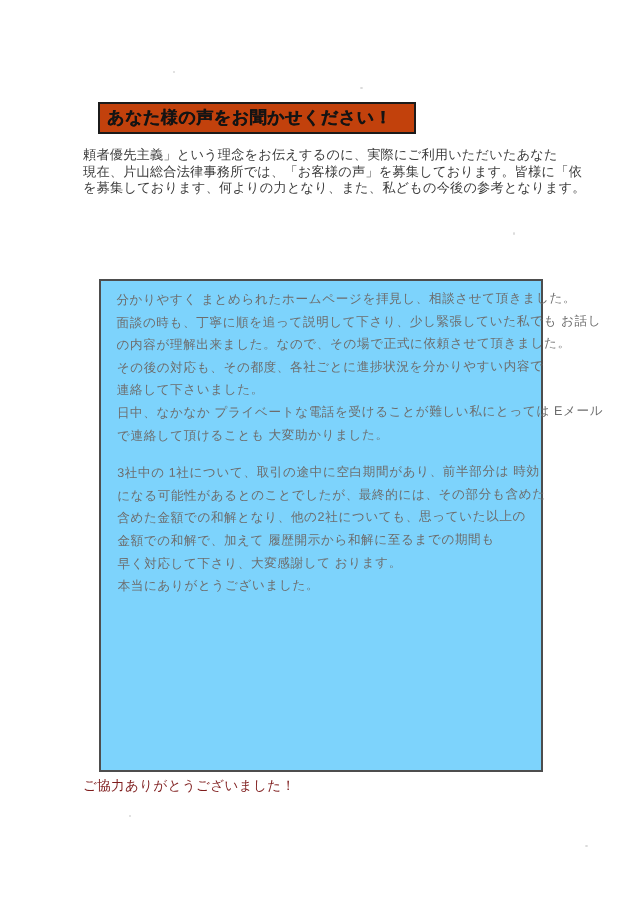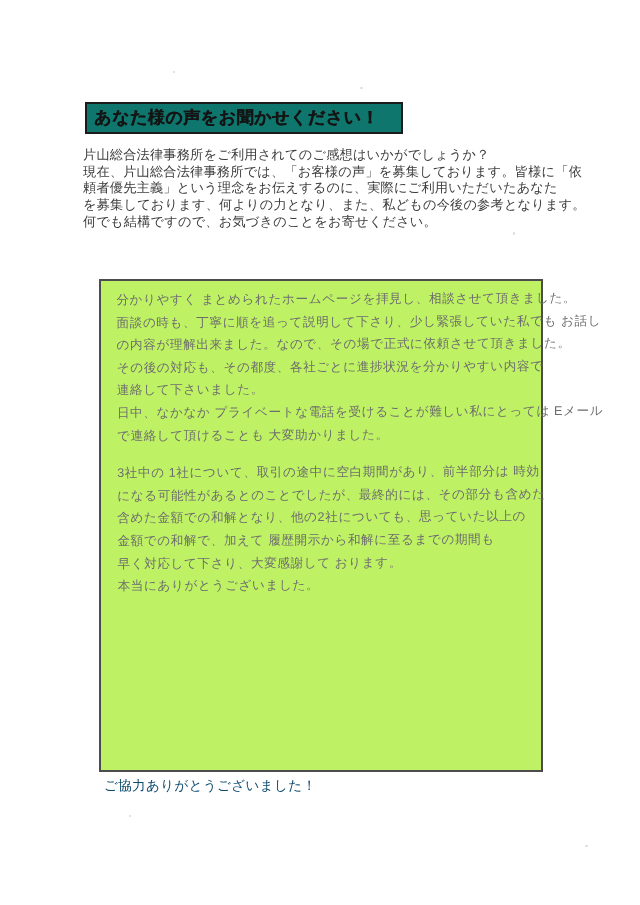--- a/index.html
+++ b/index.html
@@ -12,26 +12,26 @@
     width: 640px;
     height: 905px;
     background: #ffffff;
     overflow: hidden;
     font-family: "Liberation Sans", sans-serif;
   }
 
   
   .title-box {
     position: absolute;
-    left: 85px;
+    left: 98px;
     top: 102px;
     width: 300px;
     border: 2px solid #1b1b1b;
     padding: 2px 7px 3px 7px;
-    background: #0f766e;
+    background: #c2410c;
   }
   .title-box .title-text {
     font-size: 17px;
     font-weight: bold;
     letter-spacing: 0.5px;
     color: #141414;
     white-space: nowrap;
     text-shadow: 0.6px 0 #141414;
   }
 
@@ -51,21 +51,21 @@
   }
 
   
   .feedback-box {
     position: absolute;
     left: 99px;
     top: 279px;
     width: 440px;
     height: 489px;
     border: 2px solid #4d4d4d;
-    background: #bef264;
+    background: #7dd3fc;
   }
   .feedback-inner {
     position: absolute;
     left: 16px;
     top: 7px;
     right: 6px;
     transform: rotate(-0.25deg);
     color: #6d6d6d;
     font-size: 12.6px;
     line-height: 22.6px;
@@ -77,24 +77,23 @@
   }
   .hw-gap {
     height: 15px;
   }
 
   
   .footer-line {
     position: absolute;
     left: 83px;
     top: 777px;
-    color: #0c4a6e;
+    color: #7f1d1d;
     font-size: 13.5px;
     letter-spacing: 0.4px;
-    margin-left: 21px;
   }
 
   
   .speck {
     position: absolute;
     border-radius: 50%;
     background: #b9b9b9;
     opacity: 0.55;
   }
   .speck.s1 { left: 360px; top: 87px;  width: 3px; height: 2px; }
@@ -106,25 +105,23 @@
 </head>
 <body>
 
 <div class="page">
 
   <div class="title-box">
     <span class="title-text">あなた様の声をお聞かせください！</span>
   </div>
 
   <div class="intro">
-    <div class="intro-line">片山総合法律事務所をご利用されてのご感想はいかがでしょうか？</div>
+    <div class="intro-line">頼者優先主義」という理念をお伝えするのに、実際にご利用いただいたあなた</div>
     <div class="intro-line">現在、片山総合法律事務所では、「お客様の声」を募集しております。皆様に「依</div>
-    <div class="intro-line">頼者優先主義」という理念をお伝えするのに、実際にご利用いただいたあなた</div>
     <div class="intro-line">を募集しております、何よりの力となり、また、私どもの今後の参考となります。</div>
-    <div class="intro-line">何でも結構ですので、お気づきのことをお寄せください。</div>
   </div>
 
   <div class="feedback-box">
     <div class="feedback-inner">
       <div class="hw-line">分かりやすく まとめられたホームページを拝見し、相談させて頂きました。</div>
       <div class="hw-line">面談の時も、丁寧に順を追って説明して下さり、少し緊張していた私でも お話し</div>
       <div class="hw-line">の内容が理解出来ました。なので、その場で正式に依頼させて頂きました。</div>
       <div class="hw-line">その後の対応も、その都度、各社ごとに進捗状況を分かりやすい内容で</div>
       <div class="hw-line">連絡して下さいました。</div>
       <div class="hw-line">日中、なかなか プライベートな電話を受けることが難しい私にとっては Eメール</div>

